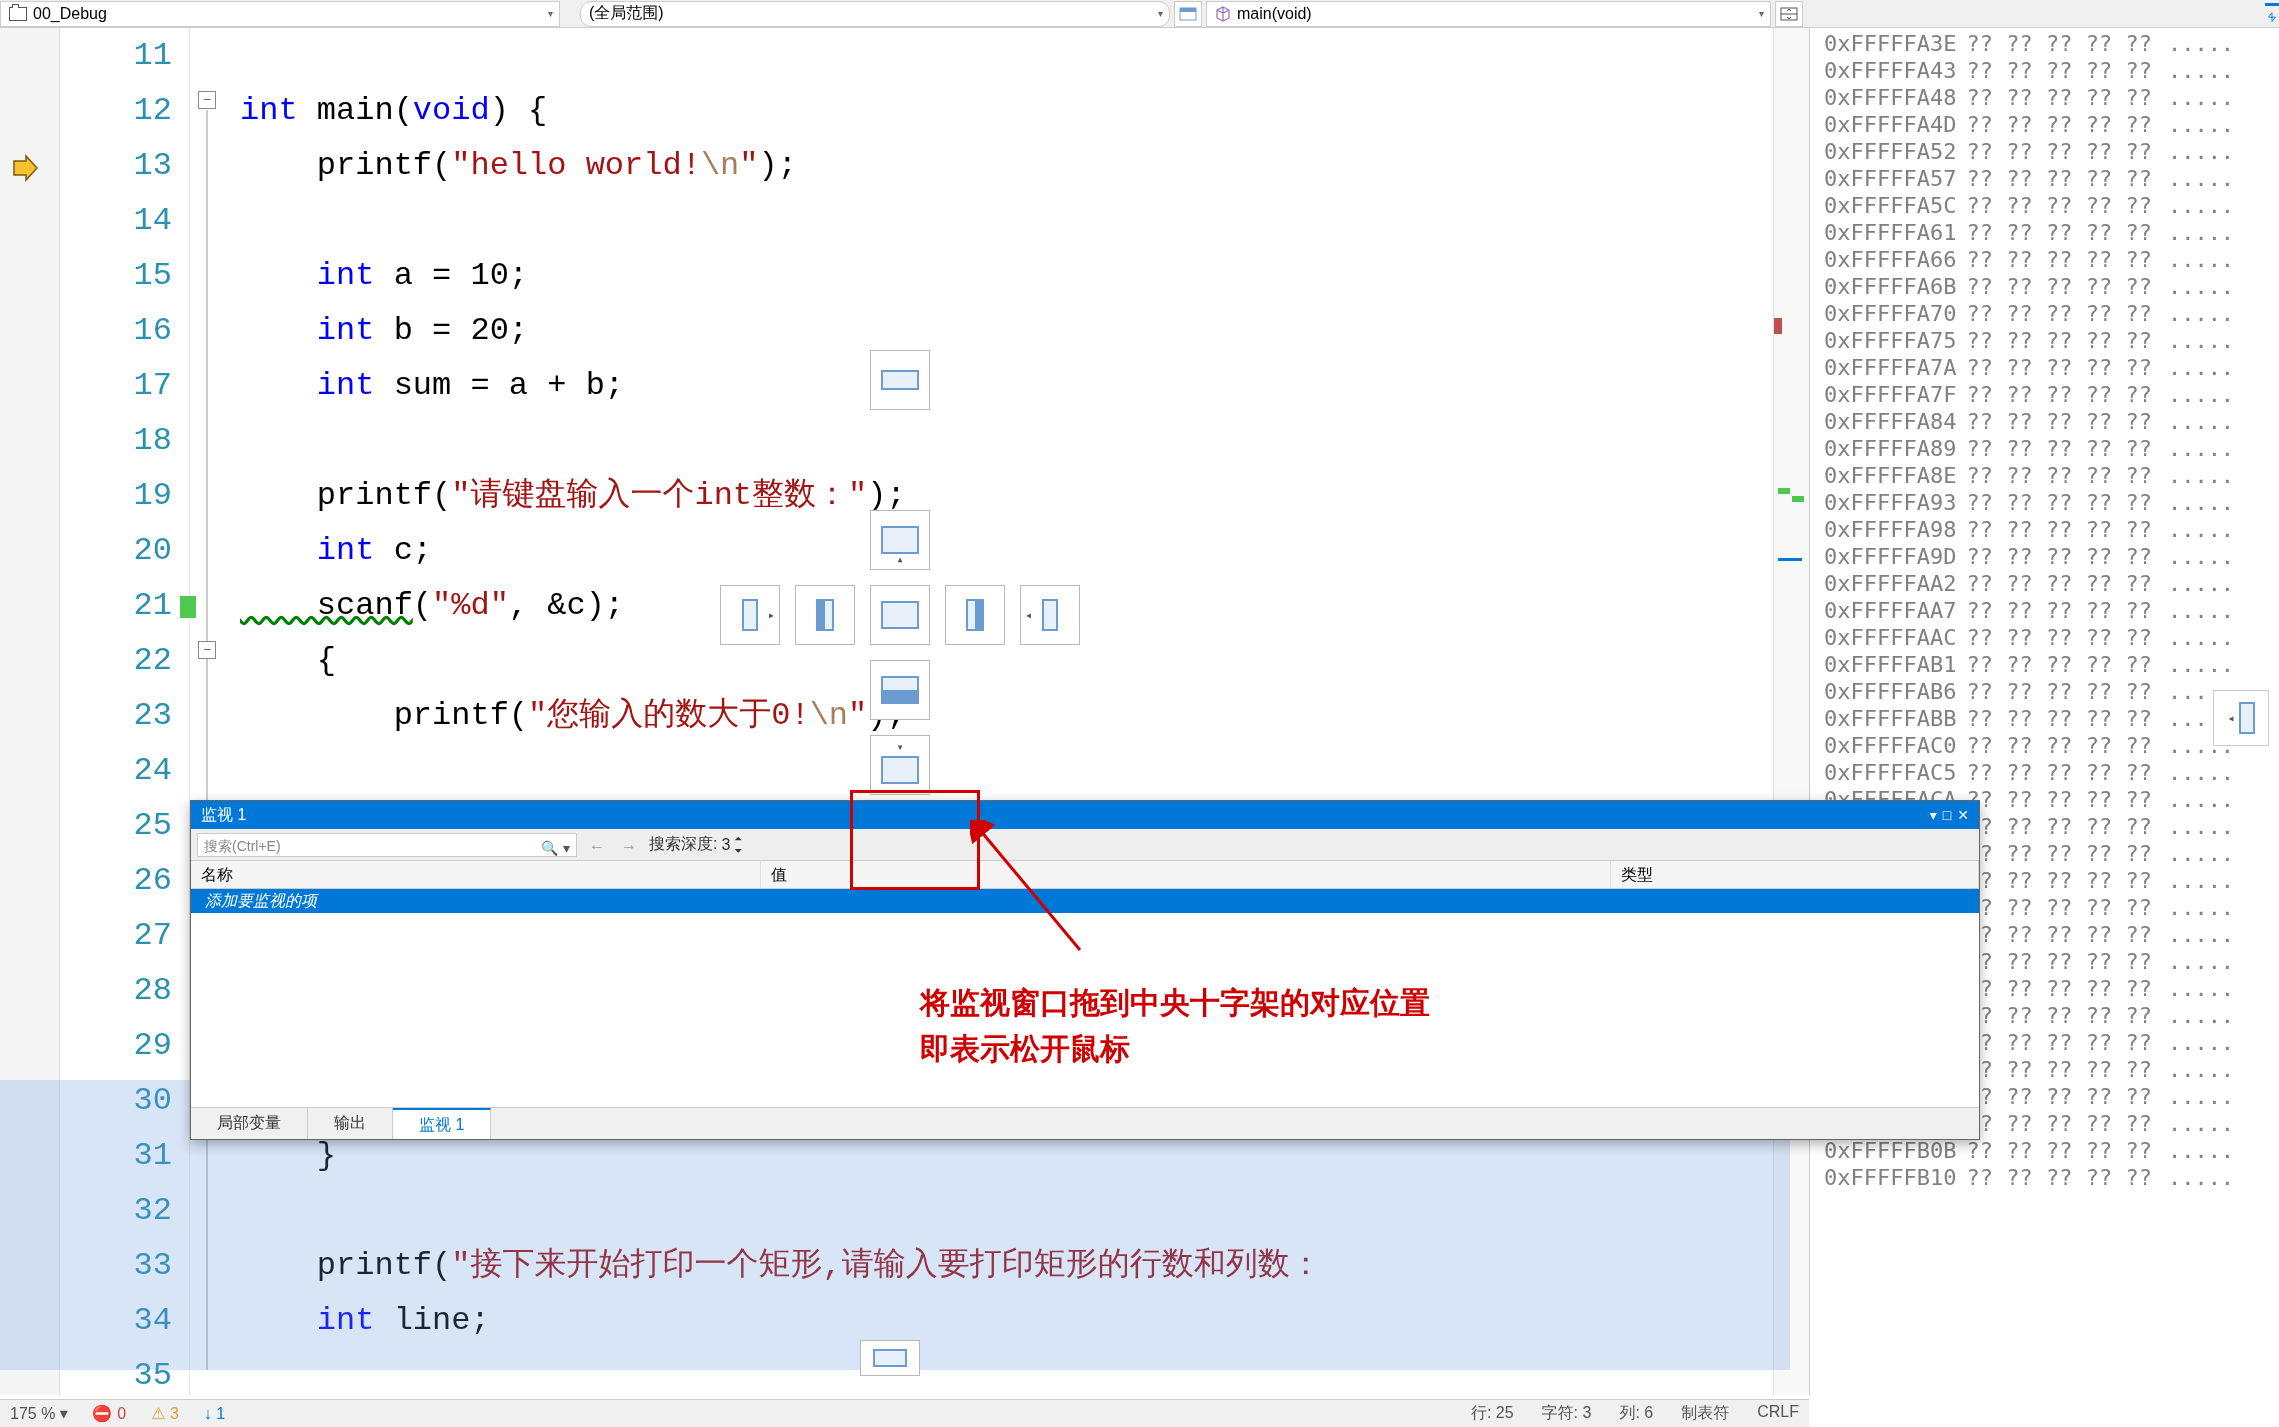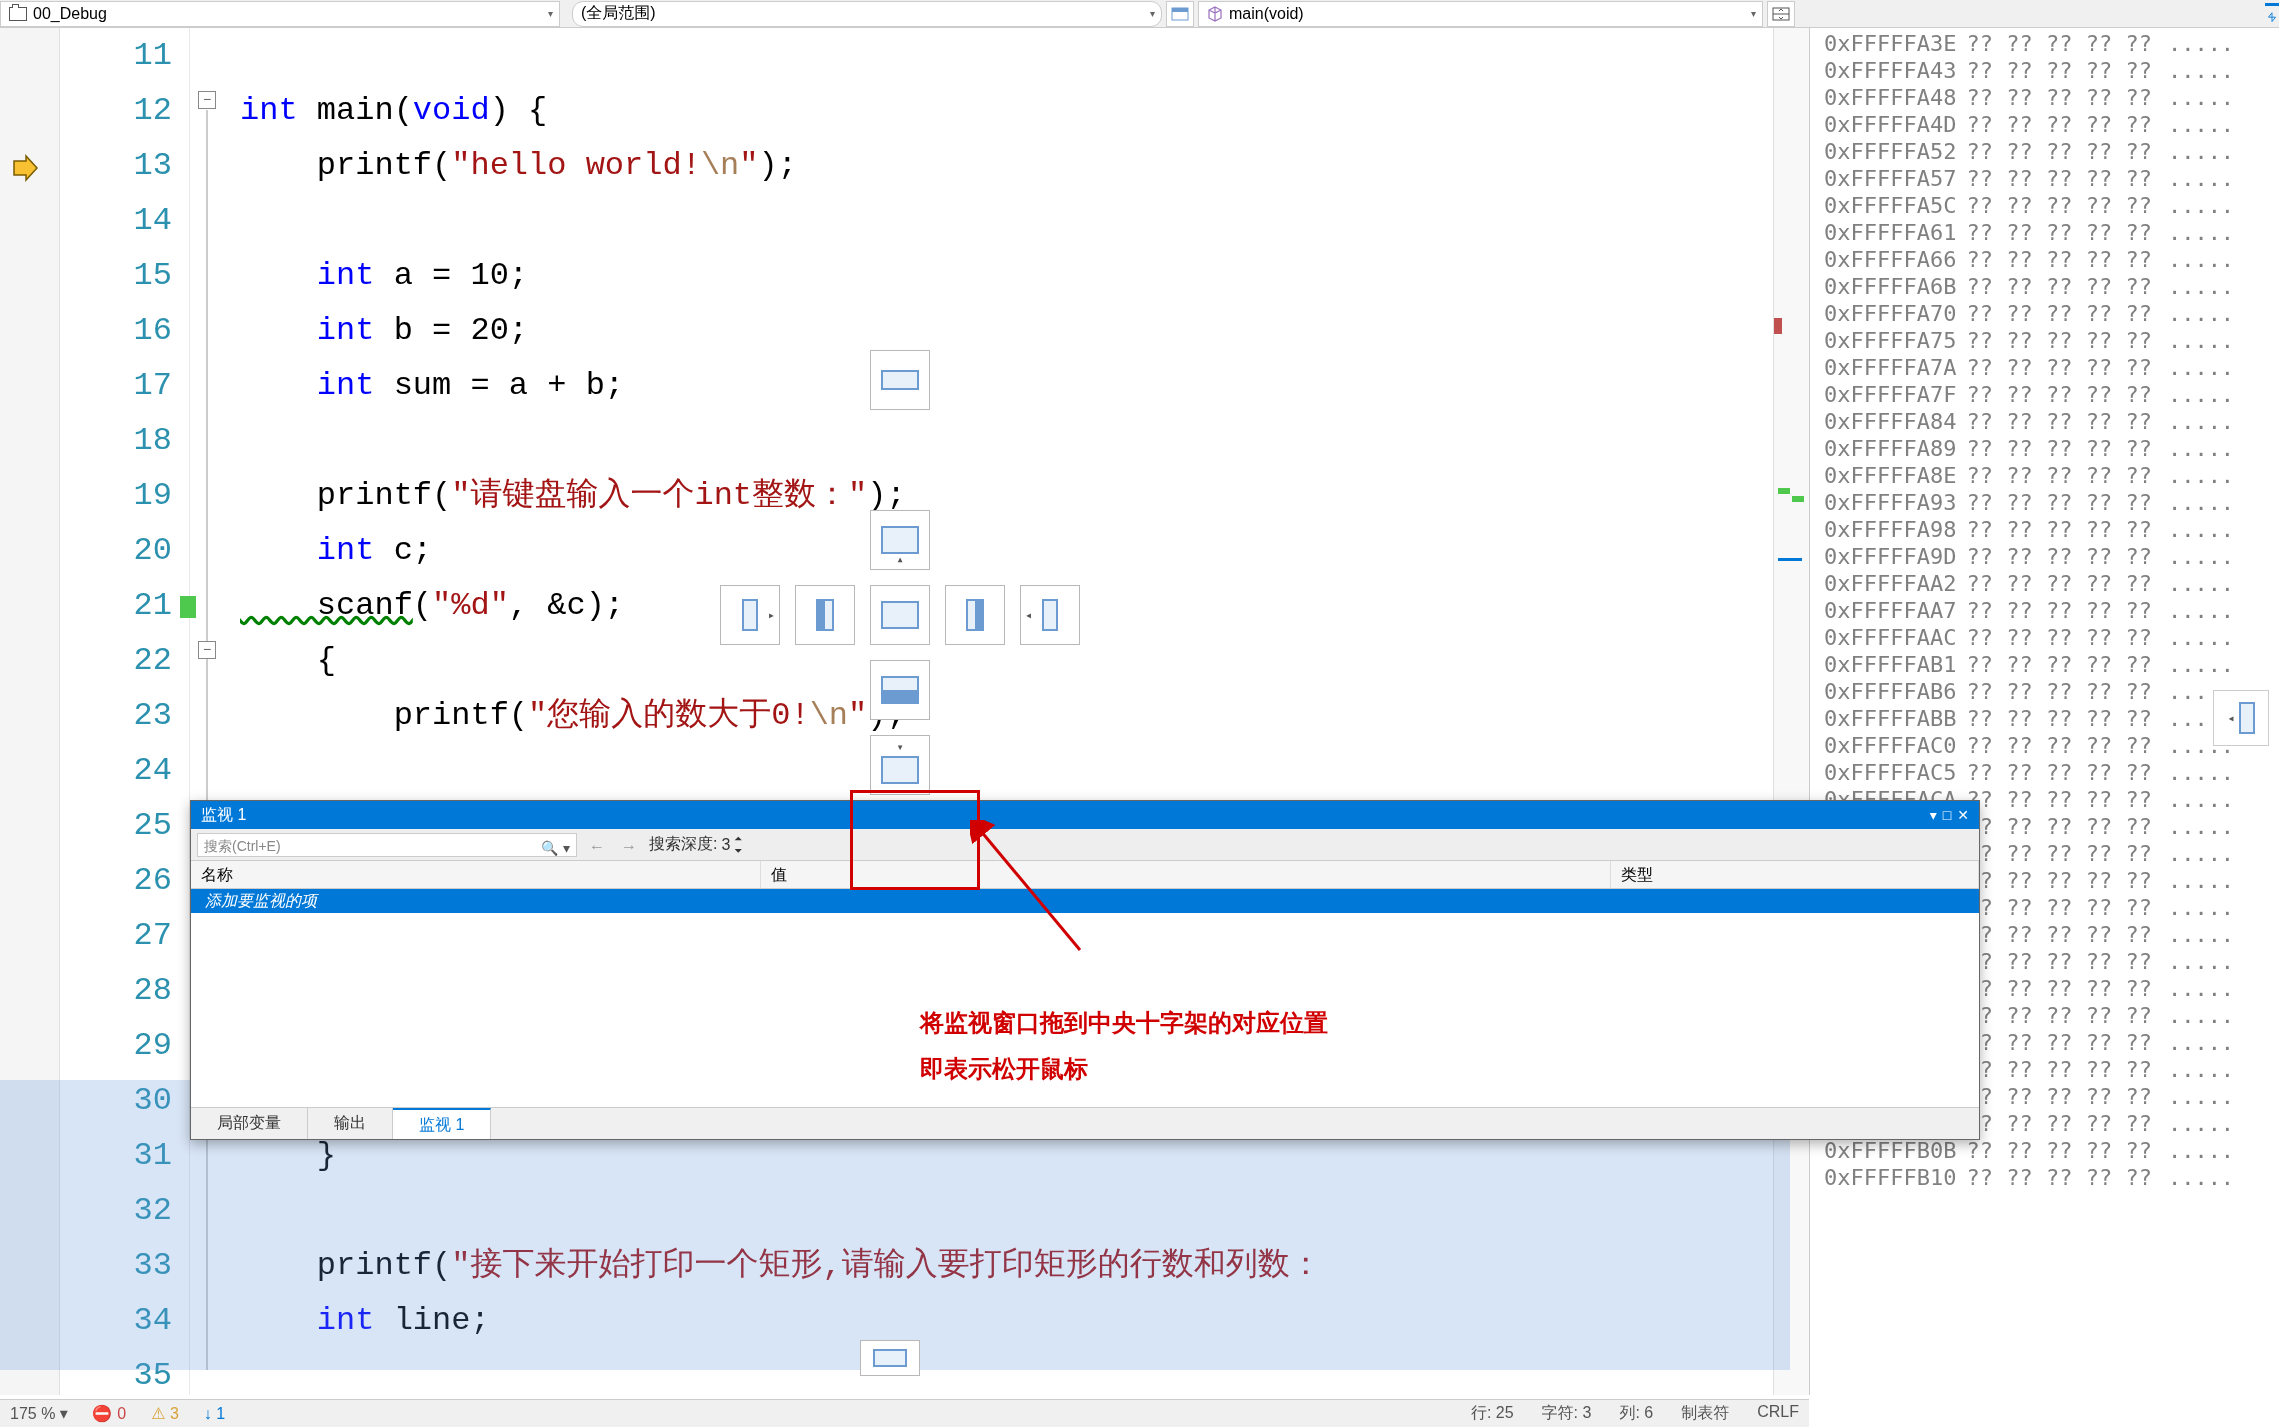--- a/index.html
+++ b/index.html
@@ -24,21 +24,21 @@
 .nav-dropdown {
   height: 26px;
   border: 1px solid #ccc;
   background: #fff;
   padding: 2px 8px;
   display: flex;
   align-items: center;
   position: relative;
 }
 .nav-dropdown.left { width: 560px; }
-.nav-dropdown.mid { width: 590px; margin-left: 12px; border-radius: 11px; }
+.nav-dropdown.mid { width: 590px; margin-left: 20px; border-radius: 11px; }
 .nav-dropdown.right { width: 565px; margin-left: 4px; }
 .nav-dropdown .dd-arrow {
   position: absolute;
   right: 6px;
   font-size: 10px;
   color: #666;
 }
 .nav-icon-box {
   width: 18px; height: 14px;
   border: 1px solid #555;
@@ -319,23 +319,23 @@
   border-right: 1px solid #ccc;
   color: #333;
 }
 .watch-tab.active {
   color: #0078d7;
   border-top: 2px solid #0078d7;
   background: #fff;
 }
 .annotation {
   position: absolute;
-  top: 1000px;
+  top: 980px;
   left: 920px;
-  font-size: 24px;
+  font-size: 30px;
   color: #d00000;
   font-family: Liberation Serif, serif;
   font-weight: bold;
   line-height: 46px;
   z-index: 300;
 }
 .red-arrow {
   position: absolute;
   top: 820px;
   left: 970px;

